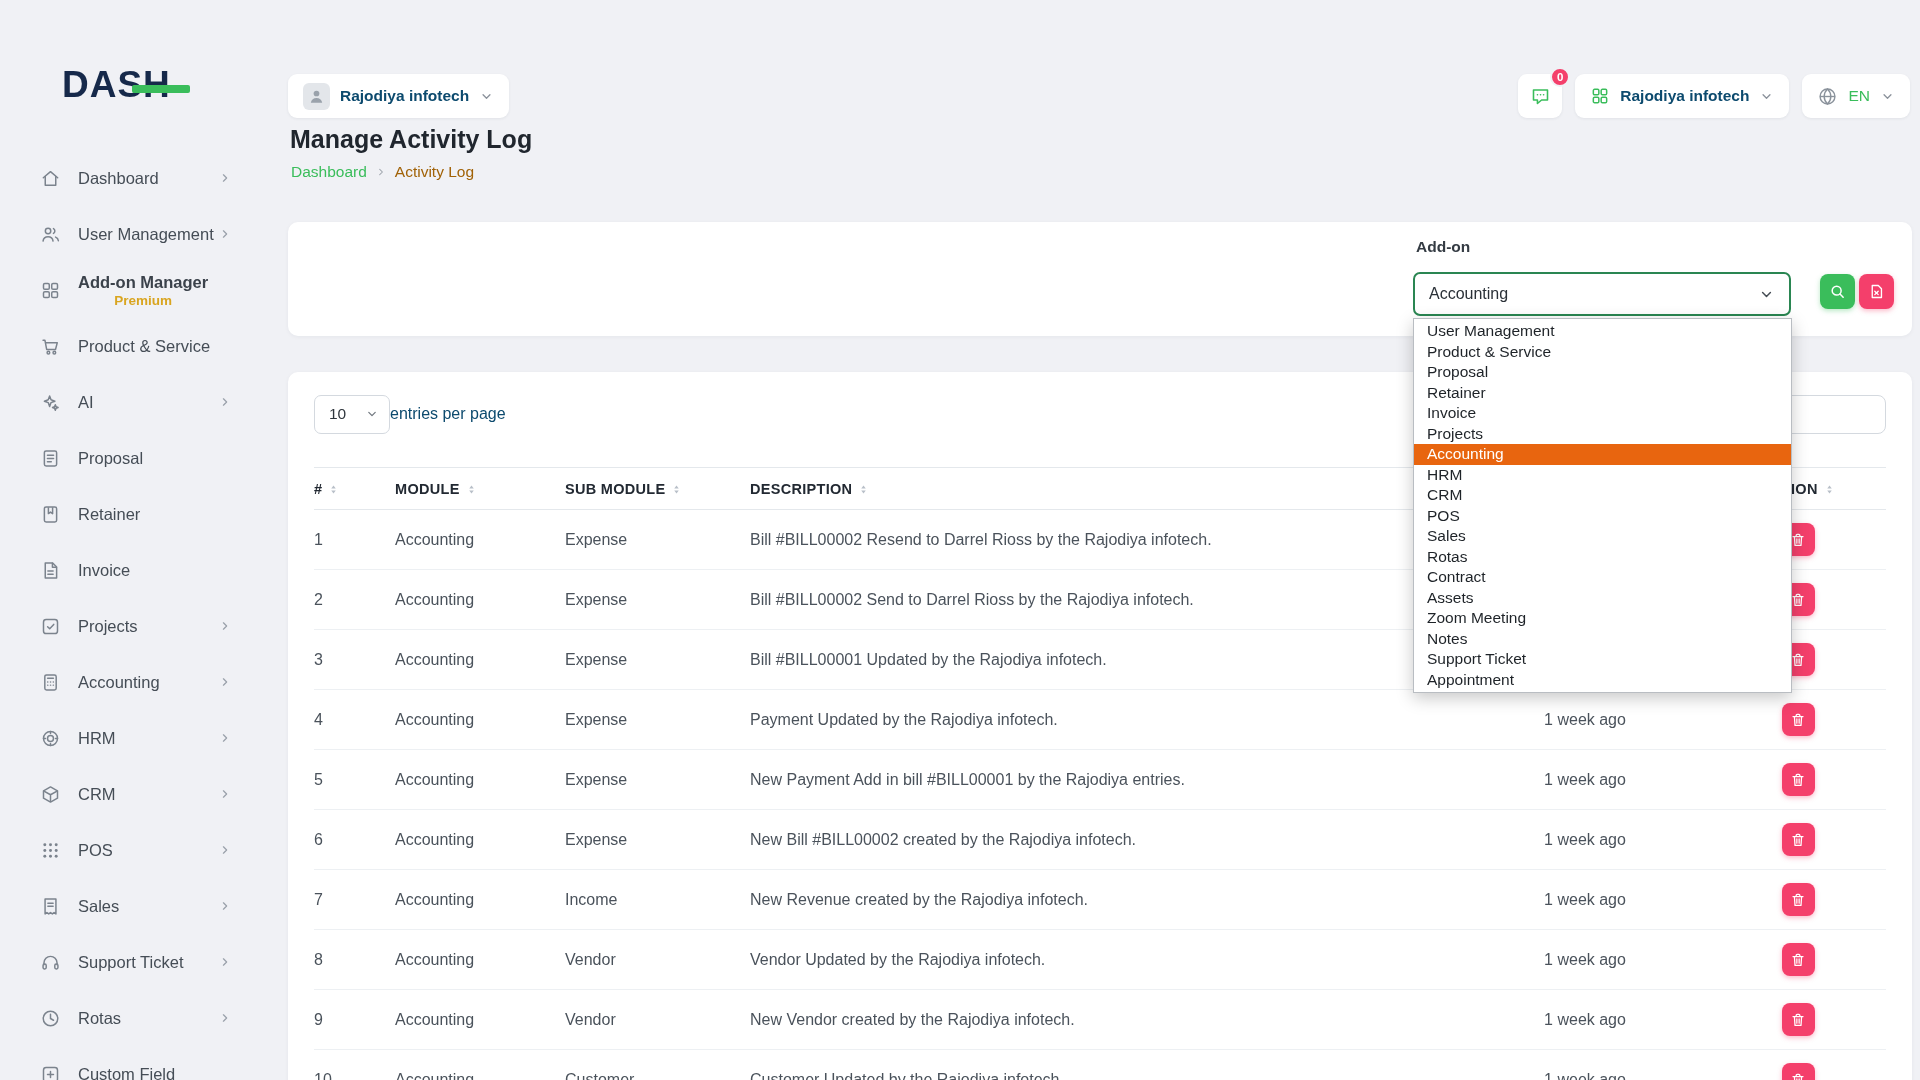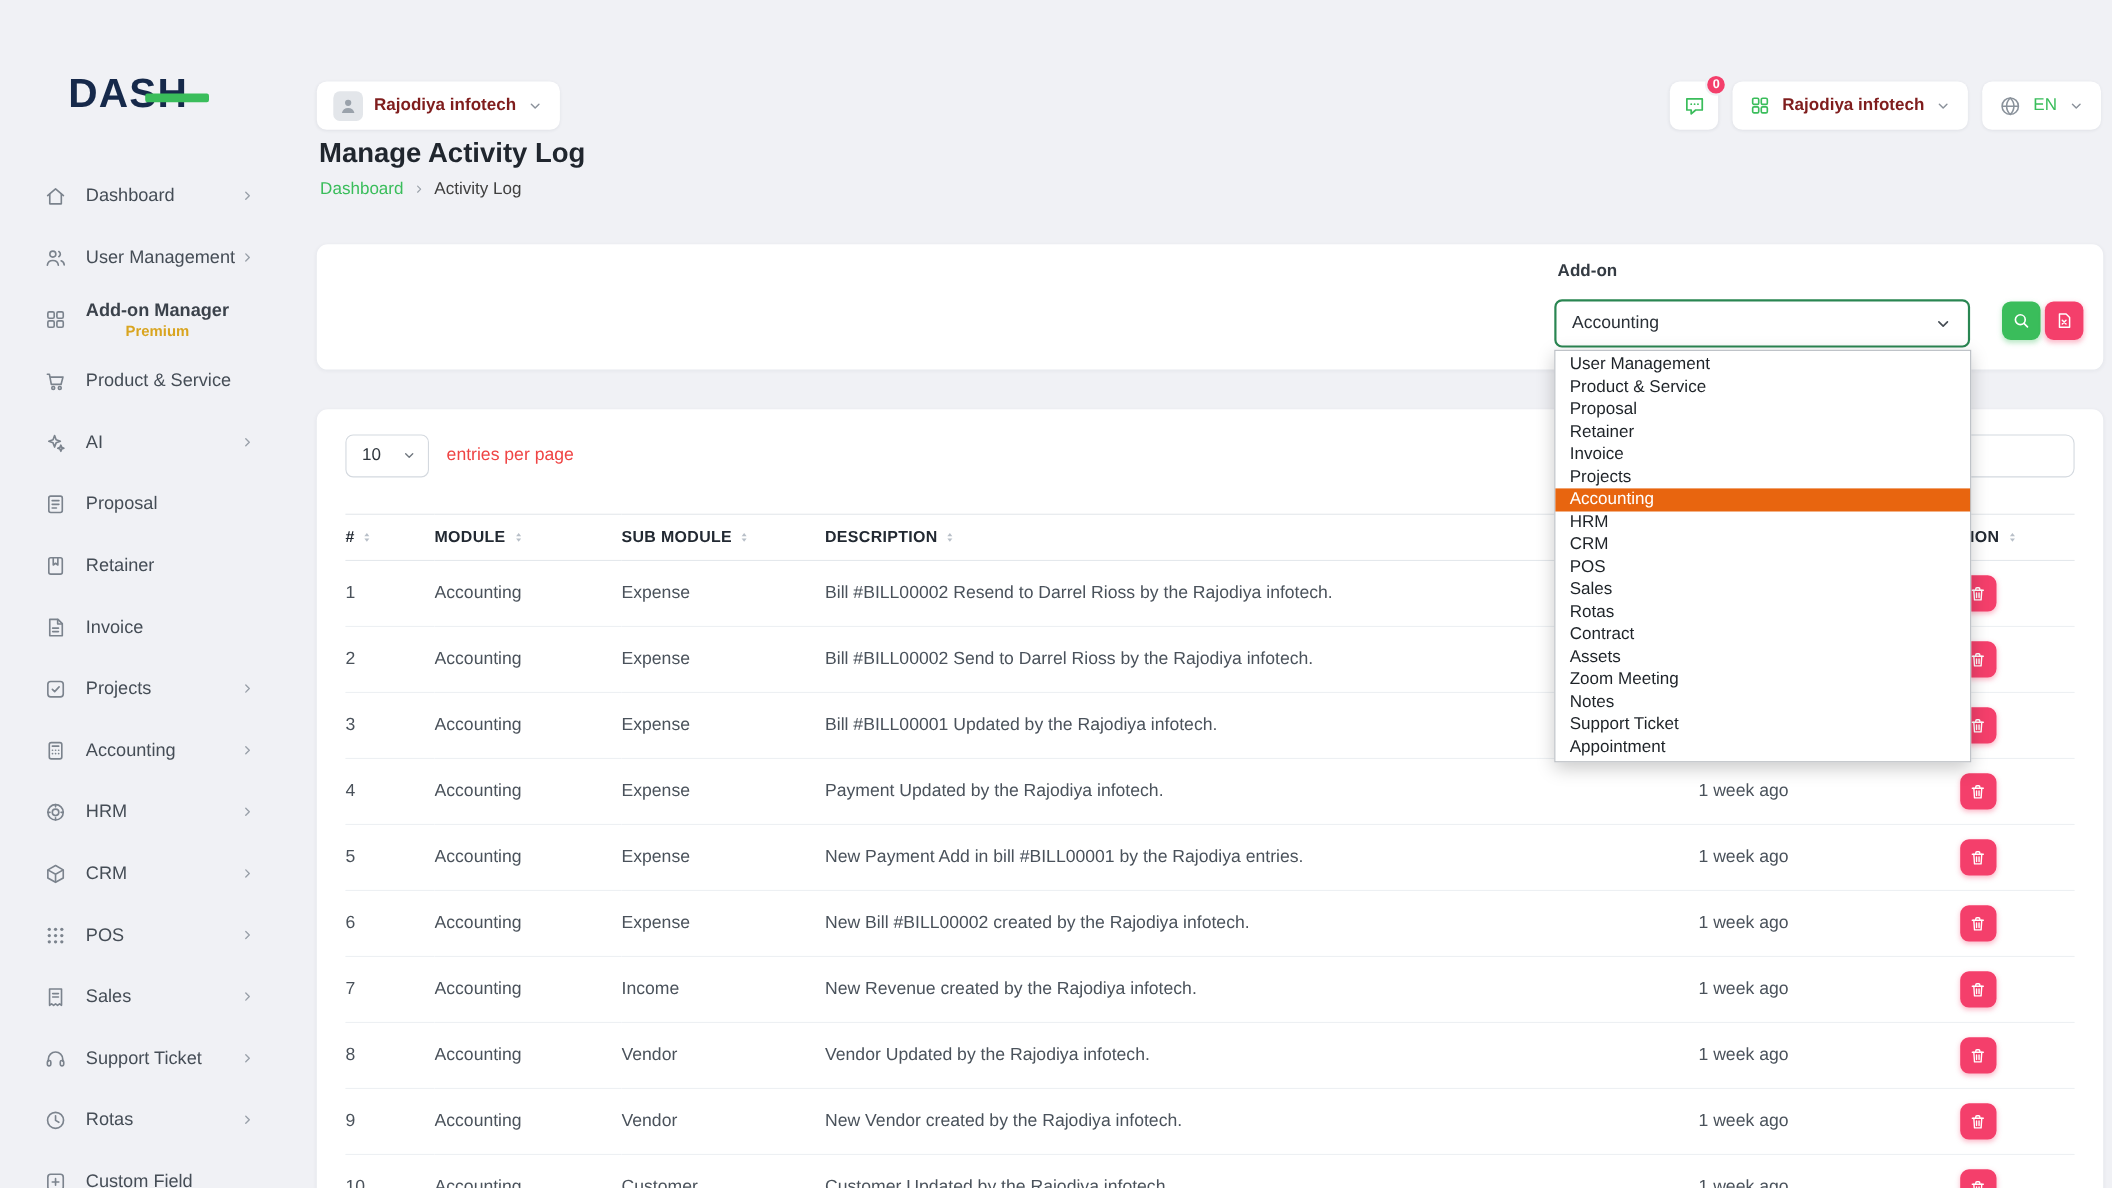--- a/index.html
+++ b/index.html
@@ -19,57 +19,57 @@
   .side-item .s-icon{width:21px;height:21px;color:#7b838d;margin-right:17px}
   .side-text{display:flex;flex-direction:column;min-width:0}
   .side-label{font-size:16.5px;font-weight:500;color:#454d56;white-space:nowrap}
   .side-item.bold .side-label{font-weight:700;color:#3b424b}
   .side-badge{font-size:13.5px;font-weight:700;color:var(--gold);text-align:center;margin-top:1px}
   .side-chev{margin-left:auto;width:14px;height:14px;color:#99a0a9}
 
   
   .topbar{position:absolute;left:288px;right:10px;top:74px;height:44px;display:flex;align-items:center}
   .chip{background:#fff;border-radius:9px;height:44px;display:flex;align-items:center;gap:10px;padding:0 15px;box-shadow:0 1px 3px rgba(25,39,62,.07);cursor:pointer;white-space:nowrap}
-  .chip-label{font-size:15.5px;font-weight:600;color:#7f1d1d}
+  .chip-label{font-size:15.5px;font-weight:600;color:#0c4a6e}
   .chip .chev{width:15px;height:15px;color:#8b929b}
   .avatar{width:27px;height:27px;border-radius:6px;background:#e3e6ea;color:#9aa2ab;display:flex;align-items:center;justify-content:center;overflow:hidden}
   .avatar .icon{width:19px;height:19px}
   .topbar-right{margin-left:auto;display:flex;gap:13px}
   .chat-chip{width:44px;justify-content:center;position:relative;padding:0}
   .chat-chip .c-ic{width:21px;height:21px;color:var(--accent)}
   .badge{position:absolute;top:-7px;right:-8px;min-width:20px;height:20px;border-radius:50%;background:var(--danger);color:#fff;font-size:11.5px;font-weight:700;display:flex;align-items:center;justify-content:center;border:2.5px solid #f0f1f5}
   .green-ic{width:20px;height:20px;color:var(--accent)}
   .gray-ic{width:21px;height:21px;color:#8a929b}
   .lang{color:var(--accent);font-weight:400}
 
   
   .page-title{position:absolute;left:290px;top:125px;font-size:25px;font-weight:700;color:#20262e}
   .breadcrumb{position:absolute;left:291px;top:163px;display:flex;align-items:center;gap:8px;font-size:15.5px}
   .bc-link{color:var(--accent);text-decoration:none;cursor:pointer}
   .bc-sep{width:12px;height:12px;color:#9aa1a9}
-  .bc-cur{color:#404040}
+  .bc-cur{color:#a16207}
 
   
   .filter-card{position:absolute;left:288px;top:222px;width:1624px;height:114px;background:#fff;border-radius:10px;box-shadow:0 1px 4px rgba(25,39,62,.05)}
   .filter-label{position:absolute;left:1128px;top:16px;font-size:15.5px;font-weight:700;color:#343b43}
   .addon-select{position:absolute;left:1125px;top:50px;width:378px;height:44px;border:2px solid #2a8652;border-radius:7px;background:#fff;display:flex;align-items:center;padding:0 14px;cursor:pointer}
   .addon-select .sel-text{font-size:16px;color:#2a3037}
   .addon-select .chev{margin-left:auto;width:17px;height:17px;color:#454c54}
   .icon-btn{position:absolute;width:35px;height:35px;border:none;border-radius:8px;display:flex;align-items:center;justify-content:center;cursor:pointer}
   .icon-btn .icon{width:17px;height:17px;color:#fff}
   .btn-search{left:1532px;top:52px;background:var(--accent);box-shadow:0 2px 5px rgba(58,189,91,.35)}
   .btn-reset{left:1571px;top:52px;background:var(--danger);box-shadow:0 2px 5px rgba(244,63,107,.35)}
 
   
   .table-card{position:absolute;left:288px;top:372px;width:1624px;height:780px;background:#fff;border-radius:10px;box-shadow:0 1px 4px rgba(25,39,62,.05);padding:22px 26px 0}
   .table-toolbar{display:flex;align-items:center;height:40px;position:relative}
   .entries-select{width:76px;height:39px;border:1px solid #d4d9df;border-radius:7px;display:flex;align-items:center;padding:0 10px 0 14px;cursor:pointer;background:#fff}
   .entries-select .sel-text{font-size:15.5px;color:#2f363d}
   .entries-select .chev{margin-left:auto;width:14px;height:14px;color:#6f767e}
-  .entries-label{margin-left:16px;font-size:16px;color:#ef4444}
+  .entries-label{font-size:16px;color:#0c4a6e}
   .search-input{position:absolute;right:0;top:1px;width:300px;height:39px;border:1px solid #d4d9df;border-radius:8px;background:#fff;padding:0 14px;font-size:15px;color:#333;outline:none;font-family:inherit}
   .data-table{width:100%;border-collapse:collapse;margin-top:33px;table-layout:fixed}
   .data-table th{height:42px;text-align:left;font-size:14.5px;font-weight:700;color:#222932;letter-spacing:.3px;border-top:1px solid #e4e8ec;border-bottom:1px solid #e4e8ec;white-space:nowrap}
   .data-table th.col4,.data-table th.col5{text-align:center}
   .data-table td{height:60px;font-size:16px;color:#4a525b;border-bottom:1px solid #edf0f3;white-space:nowrap;overflow:hidden;text-overflow:ellipsis}
   .c-id{color:#3c434b}
   .c-desc{color:#434b54}
   .c-date,.c-action{text-align:center}
   .sort{width:13px;height:13px;color:#b8bfc8;margin-left:5px;vertical-align:-2px}
   .btn-delete{width:33px;height:33px;border:none;border-radius:8px;background:var(--danger);color:#fff;display:inline-flex;align-items:center;justify-content:center;cursor:pointer;box-shadow:0 2px 5px rgba(244,63,107,.35)}

